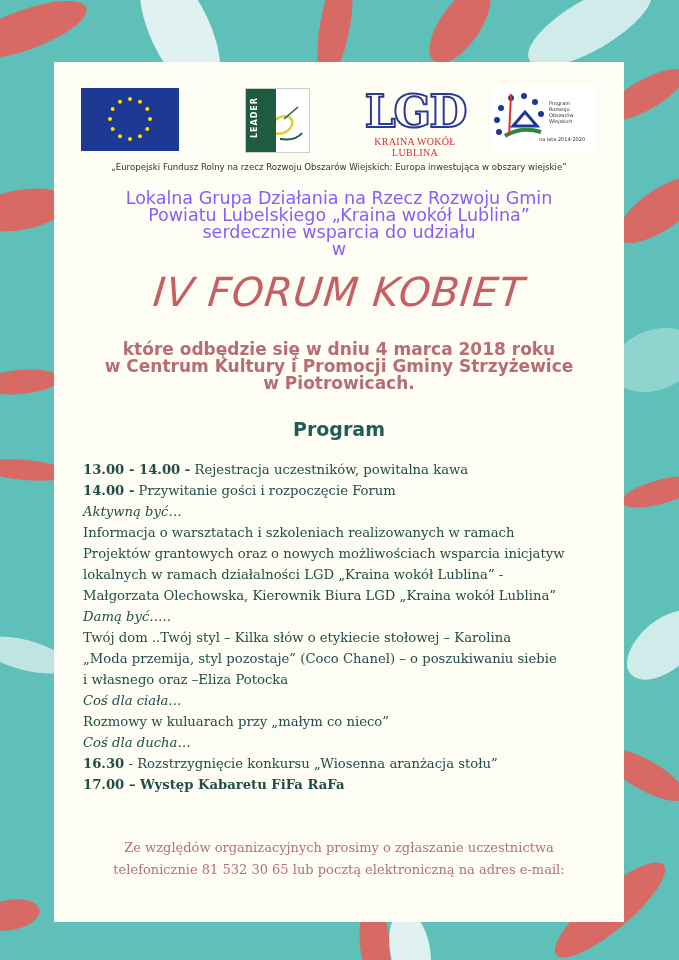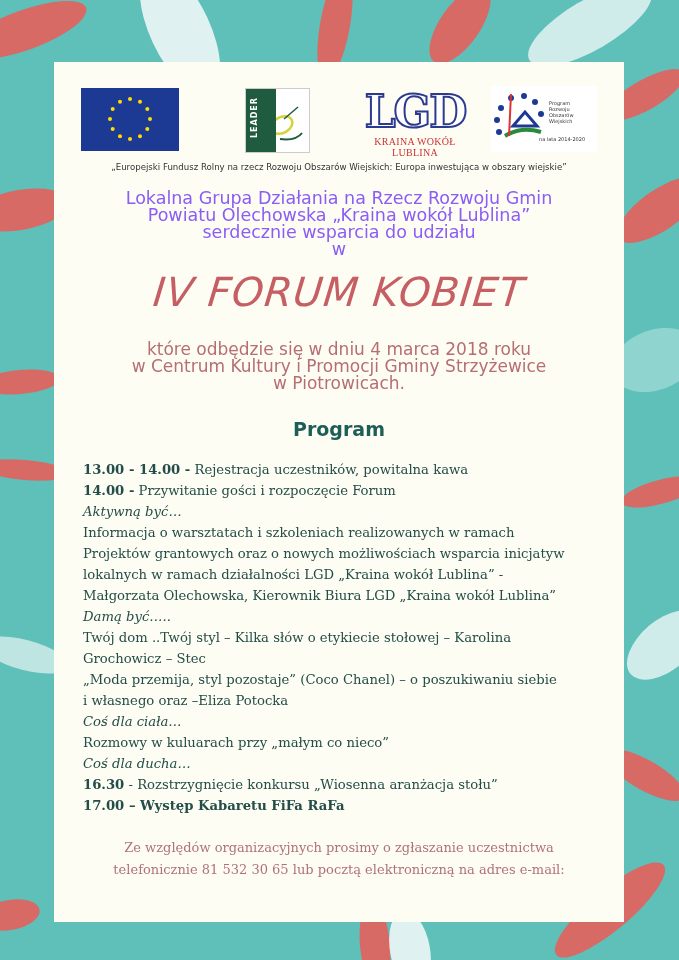--- a/index.html
+++ b/index.html
@@ -24,21 +24,21 @@
   .leader .white { flex: 1; position: relative; }
   .lgd { left: 306px; top: 2px; width: 110px; height: 64px; text-align: center; }
   .lgd .big { font-family: "DejaVu Serif", serif; font-size: 44px; font-weight: bold; color: #fff; -webkit-text-stroke: 2px #2c3b8f; letter-spacing: -2px; line-height: 48px; }
   .lgd .small { font-family: "Liberation Serif", serif; font-size: 10px; color: #c33; letter-spacing: 0.3px; }
   .prow { left: 437px; top: 0; width: 106px; height: 66px; background: #fff; }
   .prow .txt { position: absolute; left: 58px; top: 14px; font-size: 5px; line-height: 6px; color: #333; }
   .prow .years { position: absolute; left: 48px; top: 50px; font-size: 5px; color: #333; }
   .fund-caption { position: absolute; top: 100px; width: 100%; text-align: center; font-size: 8.6px; color: #333; }
   .org { position: absolute; top: 128px; width: 100%; text-align: center; color: #8b5cf6; font-size: 17.5px; line-height: 17px; }
   .title { position: absolute; top: 207px; width: 100%; text-align: center; color: #c55f63; font-family: "DejaVu Sans", sans-serif; font-style: italic; font-size: 40px; letter-spacing: 1px; transform: skewX(-6deg); }
-  .event-info { position: absolute; top: 279px; width: 100%; text-align: center; color: #b66e73; font-size: 17px; line-height: 17px; }
+  .event-info { position: absolute; top: 279px; width: 100%; text-align: center; color: #b66e73; font-size: 17px; line-height: 17px; font-weight: bold; }
   .program-head { position: absolute; top: 356px; width: 100%; text-align: center; color: #1f5e57; font-weight: bold; font-size: 19px; }
   .program { position: absolute; top: 397px; left: 29px; width: 520px; font-family: "DejaVu Serif", serif; font-size: 13.2px; line-height: 21px; color: #244d49; }
   .program .line { white-space: nowrap; }
   .program b { font-weight: bold; margin-top: 32px; }
   .program .center { text-align: left; font-style: italic; }
   .contact { position: absolute; top: 775px; width: 100%; text-align: center; font-family: "DejaVu Serif", serif; color: #b07277; font-size: 13px; line-height: 22px; }
 </style>
 </head>
 <body>
 
@@ -122,21 +122,21 @@
         <div>Wiejskich</div>
       </div>
       <div class="years">na lata 2014-2020</div>
     </div>
   </div>
 
   <div class="fund-caption">„Europejski Fundusz Rolny na rzecz Rozwoju Obszarów Wiejskich: Europa inwestująca w obszary wiejskie”</div>
 
   <div class="org">
     <div>Lokalna Grupa Działania na Rzecz Rozwoju Gmin</div>
-    <div>Powiatu Olechowska „Kraina wokół Lublina”</div>
+    <div>Powiatu Lubelskiego „Kraina wokół Lublina”</div>
     <div>serdecznie wsparcia do udziału</div>
     <div>w</div>
   </div>
 
   <div class="title">IV FORUM KOBIET</div>
 
   <div class="event-info">
     <div>które odbędzie się  w dniu 4 marca 2018 roku</div>
     <div>w Centrum Kultury i Promocji Gminy Strzyżewice</div>
     <div>w Piotrowicach.</div>
@@ -147,21 +147,20 @@
   <div class="program">
     <div class="line"><b>13.00 - 14.00 -</b><span> Rejestracja uczestników, powitalna kawa</span></div>
     <div class="line"><b>14.00 -</b><span> Przywitanie gości i rozpoczęcie Forum</span></div>
     <div class="line center">Aktywną być…</div>
     <div class="line"> Informacja o warsztatach i szkoleniach realizowanych w ramach</div>
     <div class="line">Projektów grantowych oraz o nowych możliwościach wsparcia inicjatyw</div>
     <div class="line">lokalnych w ramach działalności LGD „Kraina wokół Lublina”  -</div>
     <div class="line">Małgorzata Olechowska, Kierownik Biura LGD „Kraina wokół Lublina”</div>
     <div class="line center">Damą być…..</div>
     <div class="line"> Twój dom ..Twój styl – Kilka słów o etykiecie stołowej – Karolina</div>
-    <div class="line">Grochowicz – Stec</div>
     <div class="line">„Moda przemija, styl pozostaje” (Coco Chanel) – o poszukiwaniu siebie</div>
     <div class="line">i własnego oraz –Eliza Potocka</div>
     <div class="line center">Coś dla ciała…</div>
     <div class="line"> Rozmowy w kuluarach przy „małym co nieco”</div>
     <div class="line center">Coś dla ducha…</div>
     <div class="line"><b>16.30</b><span>  - Rozstrzygnięcie konkursu „Wiosenna aranżacja stołu”</span></div>
     <div class="line"><b>17.00 – Występ Kabaretu FiFa RaFa</b></div>
   </div>
 
   <div class="contact">

